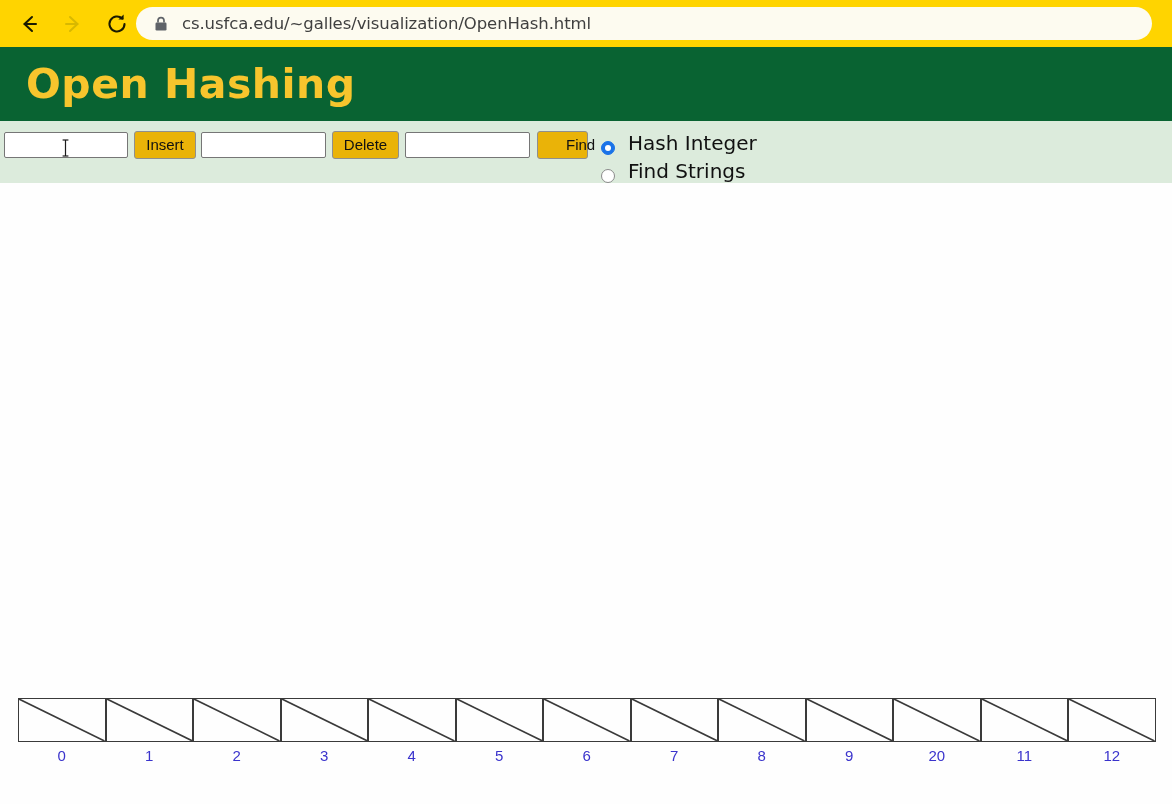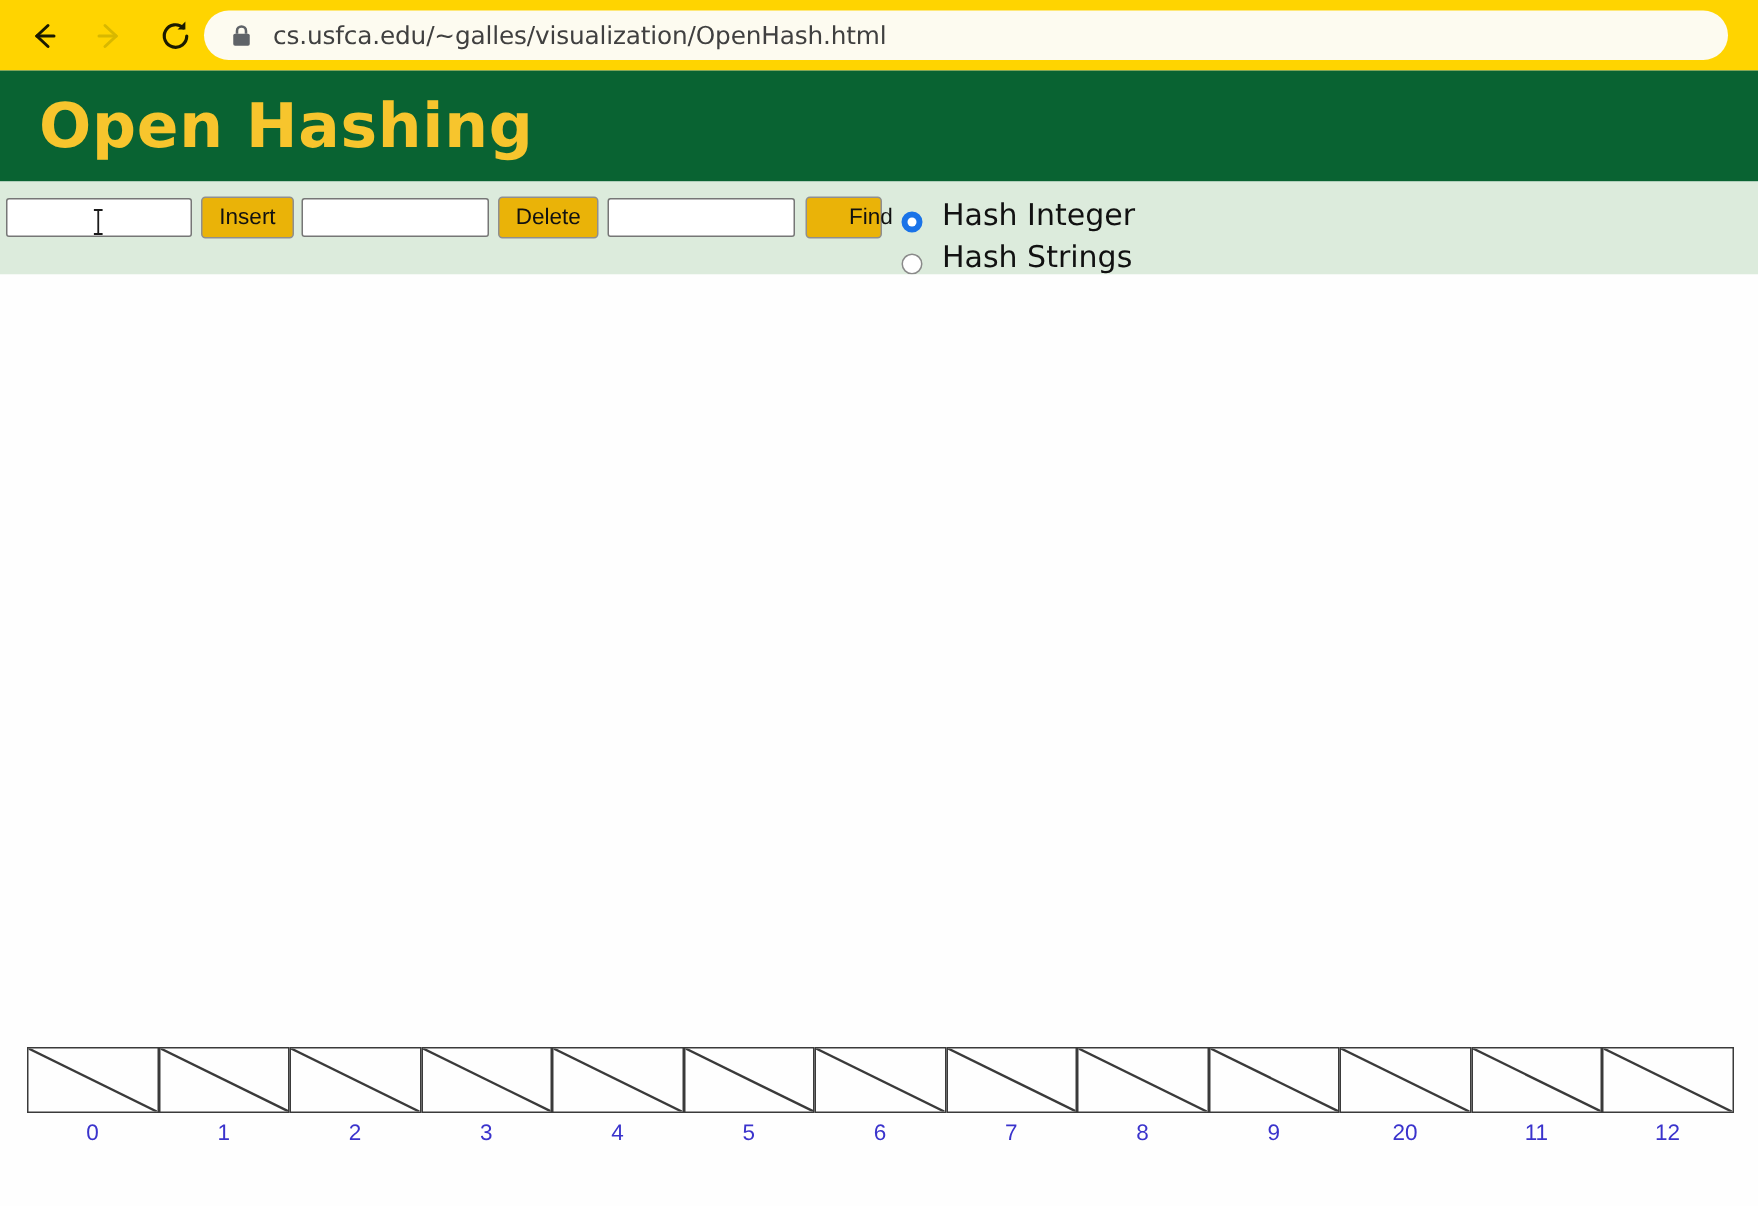--- a/index.html
+++ b/index.html
@@ -244,21 +244,21 @@
 
 <button id="btn-find" class="ctl-button">Find</button>
 
 <div id="radio-group">
   <div class="radio-row">
     <span class="radio-mark on"></span>
     <span class="radio-label">Hash Integer</span>
   </div>
   <div class="radio-row">
     <span class="radio-mark off"></span>
-    <span class="radio-label">Hash Strings</span>
+    <span class="radio-label">Find Strings</span>
   </div>
 </div>
 
 <div id="canvas-area">
   <div id="hash-table">
       <div class="hash-cell" style="left: 0px; width: 87.5px;">
         <svg width="85.5" height="42" viewBox="0 0 85.5 42">
           <line x1="0" y1="0" x2="85.5" y2="42" stroke="#3A3A3A" stroke-width="1.6"></line>
         </svg>
       </div>

